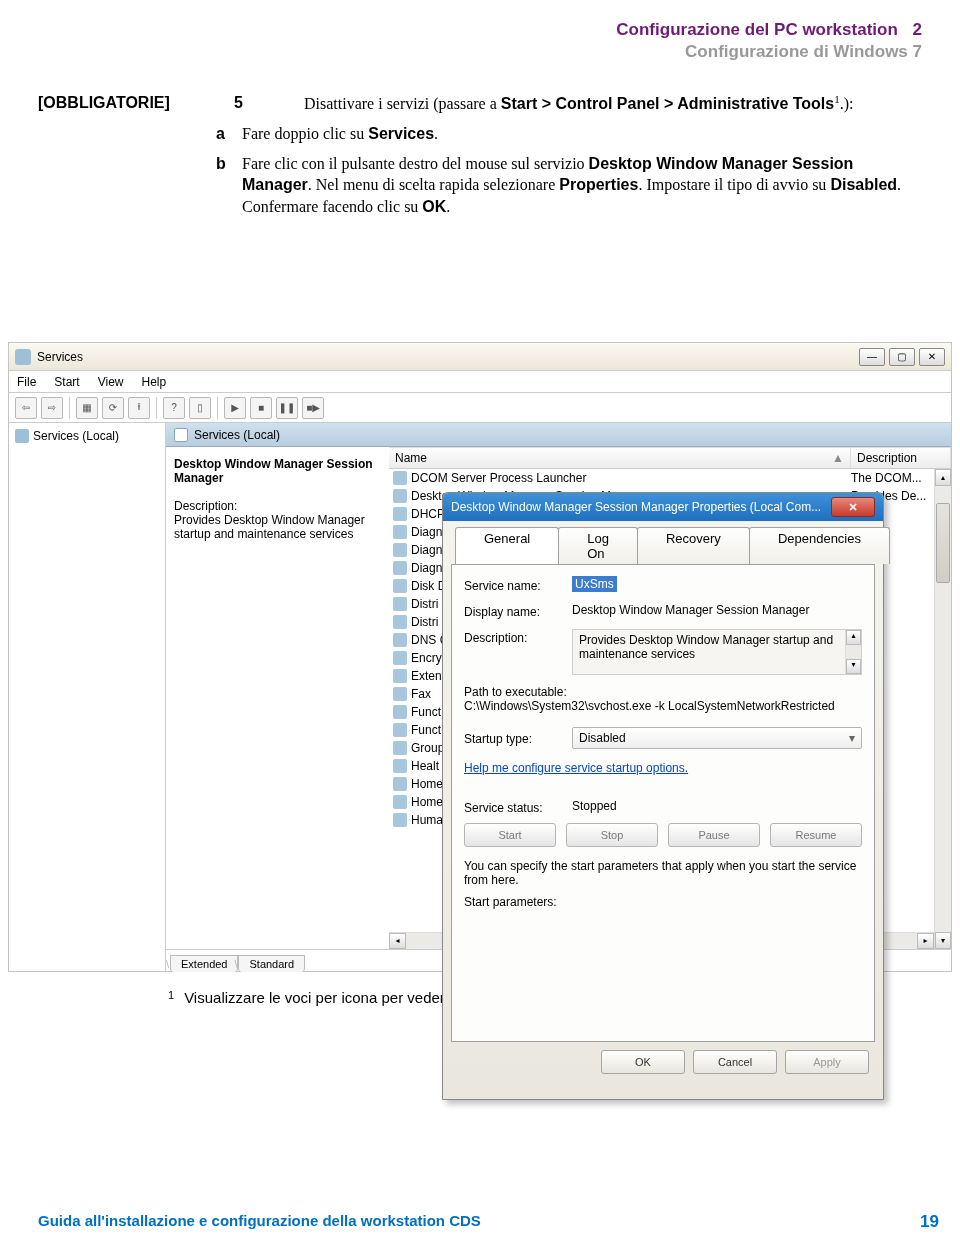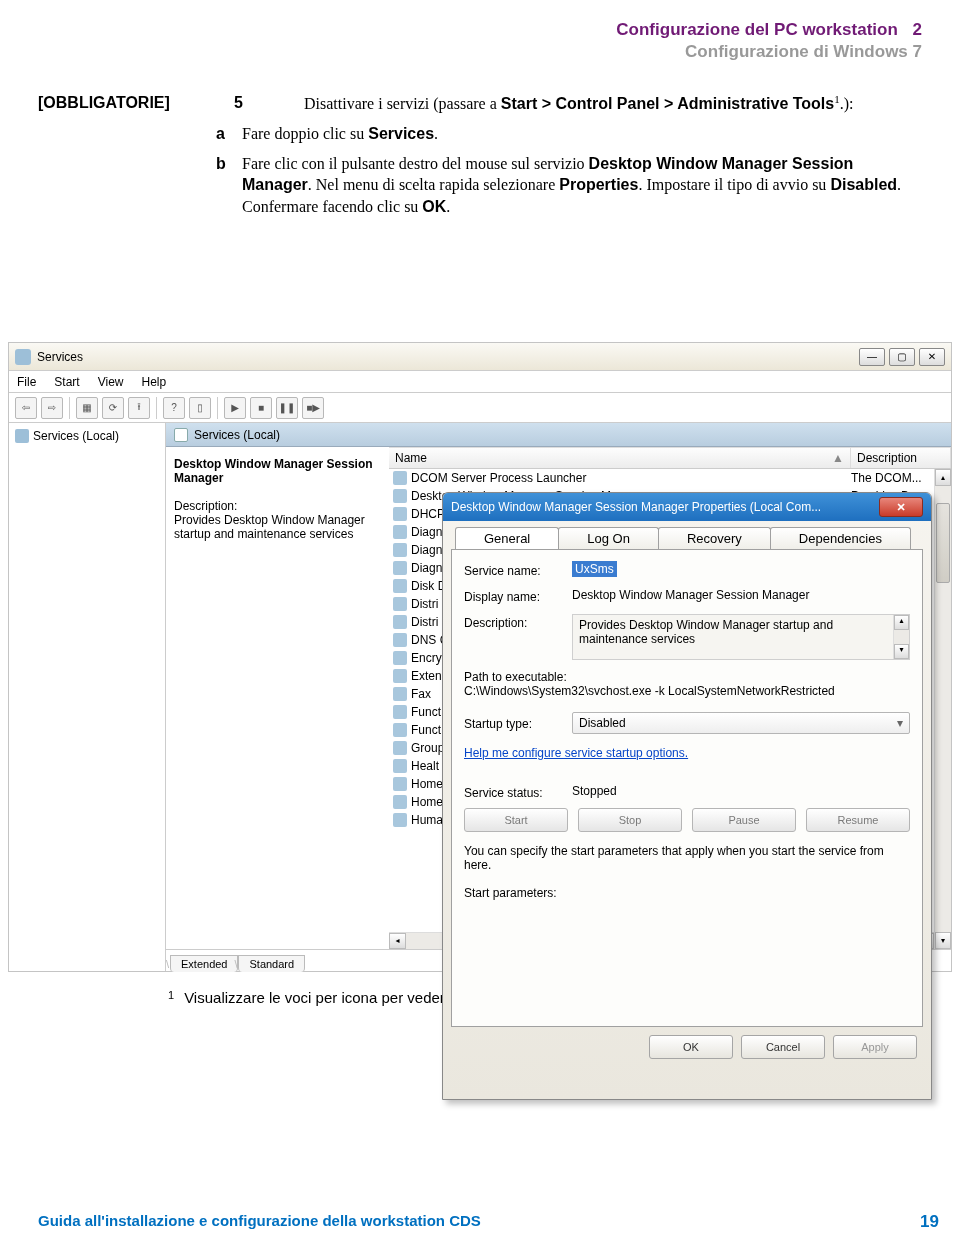--- a/index.html
+++ b/index.html
@@ -62,42 +62,42 @@
   .sb-thumb { position:absolute; top:34px; left:1px; right:1px; height:80px; background:linear-gradient(#e5e3de,#d0cdc5); border:1px solid #aaa; border-radius:2px; }
   .hscroll { position:absolute; left:0; right:17px; bottom:0; height:17px; background:#eceae6; border-top:1px solid #ddd; display:flex; }
   .hs-a { width:17px; background:linear-gradient(#fff,#ddd); border:1px solid #bbb; text-align:center; font-size:8px; line-height:13px; }
   .hs-track{flex:1;}
 
   .tabsbar { height:22px; border-top:1px solid #ccc; display:flex; align-items:flex-end; padding-left:4px; gap:0; }
   .btab { padding:2px 10px; border:1px solid #bbb; border-bottom:none; background:#f5f5f5; font-size:11px; border-radius:0 0 4px 4px; position:relative; top:1px; }
   .btab::before { content:"\\"; position:absolute; left:-5px; color:#bbb; }
 
   
-  .propdlg { position:absolute; left:442px; top:492px; width:490px; height:608px; background:linear-gradient(#f6f4ef,#eae7de); border:1px solid #888; box-shadow: 4px 4px 6px rgba(0,0,0,.25); font-family:"Segoe UI",Tahoma,sans-serif; font-size:12px; border-radius:6px 6px 0 0; }
+  .propdlg { position:absolute; left:442px; top:492px; width:442px; height:608px; background:linear-gradient(#f6f4ef,#eae7de); border:1px solid #888; box-shadow: 4px 4px 6px rgba(0,0,0,.25); font-family:"Segoe UI",Tahoma,sans-serif; font-size:12px; border-radius:6px 6px 0 0; }
   .pd-title { height:28px; background:linear-gradient(#3f91d8,#1e6fbf); color:#fff; display:flex; align-items:center; padding:0 8px; border-radius:5px 5px 0 0; }
   .pd-title-txt { flex:1; font-family:"Segoe UI",Tahoma,sans-serif; }
   .pd-close { width:44px; height:20px; background:linear-gradient(#e8867b,#c93b2a); border:1px solid #8a2c20; border-radius:3px; color:#fff; text-align:center; font-weight:bold; font-size:11px; line-height:18px; }
   .pd-tabs { display:flex; padding: 6px 8px 0 12px; gap:0; }
   .pd-tab { padding:3px 28px; border:1px solid #a0a0a0; background:linear-gradient(#fff,#f0efe9); border-bottom:none; font-size:13px; border-radius:3px 3px 0 0; margin-right:-1px; }
   .pd-tab.active { background:#fff; position:relative; z-index:1; }
   .pd-pane { margin:0 8px 8px 8px; background:#fdfdfb; border:1px solid #a0a0a0; padding:12px 12px 8px 12px; height:478px; position:relative; }
   .fld-row { display:flex; margin-bottom:10px; align-items:flex-start; }
   .fld-lbl { width:108px; padding-top:2px; }
   .sname-val { background:#3a7cd0; color:#fff; padding:1px 3px; }
   .desc-box { flex:1; border:1px solid #cfcfcf; background:#f6f5f1; padding:3px 6px; height:46px; position:relative; }
   .desc-sb { position:absolute; right:0; top:0; bottom:0; width:16px; background:#eceae6; border-left:1px solid #ddd; }
   .desc-sb-a{height:15px;background:linear-gradient(#fff,#ddd);border:1px solid #bbb;font-size:8px;text-align:center;}
   .path-lbl { margin-top:4px; }
   .startup-sel { flex:1; height:22px; border:1px solid #b5b5b5; background:linear-gradient(#fff,#eee); padding:2px 6px; display:flex; align-items:center; border-radius:2px; position:relative; }
   .startup-sel::after { content:"▾"; position:absolute; right:6px; color:#666; }
   .linklike { color:#0645c8; text-decoration:underline; margin-top:12px; display:block; }
   .sstatus-row { margin-top:24px; display:flex; }
   .svcbtn-row { display:flex; gap:10px; margin-top:8px; }
   .svcbtn { flex:1; height:24px; border:1px solid #b5b5b5; background:linear-gradient(#fff,#e5e5e5); border-radius:3px; color:#7a7a7a; font-size:11px; }
-  .sparams-lbl { margin-top:14px; }
+  .sparams-lbl { margin-top:8px; }
   .pd-btns { display:flex; justify-content:flex-end; gap:8px; padding:0 14px 10px 0; }
   .dlgbtn { width:84px; height:24px; border:1px solid #a5a5a5; background:linear-gradient(#fff,#e7e5de); border-radius:3px; color:#333; font-size:11px; }
   .dlgbtn.apply { color:#989898; }
 
   
   .fig-caption { margin: 690px 0 0 270px; display:flex; gap:40px; font-family:'Arial Narrow',Arial,sans-serif; }
   .fig-lbl { font-weight:bold; }
   .stepc { display:flex; margin:20px 38px 0 218px; font-size:16px; }
   .stepc .sletterc { font-family:'Arial Narrow',Arial,sans-serif; font-weight:bold; width:24px; }
   .stepc .stextc { flex:1; font-family:Georgia,serif; }

